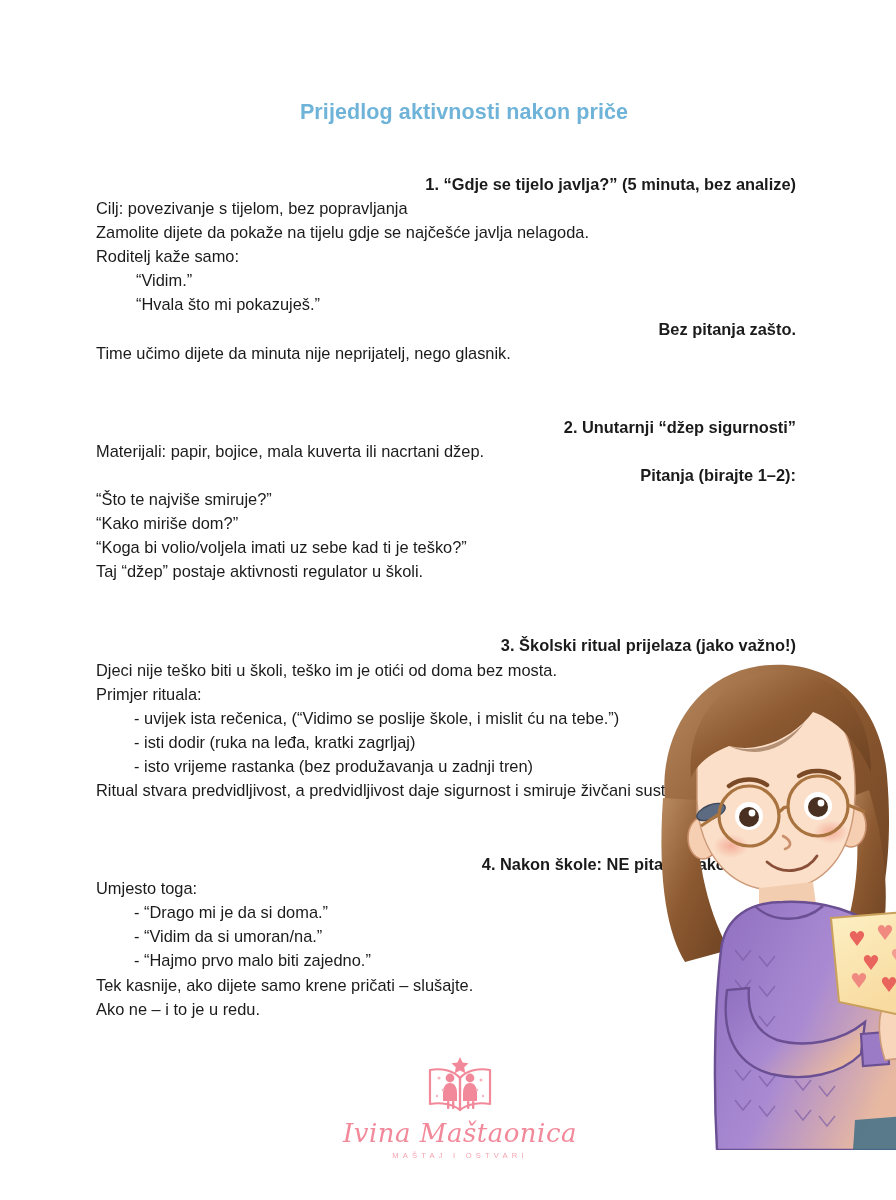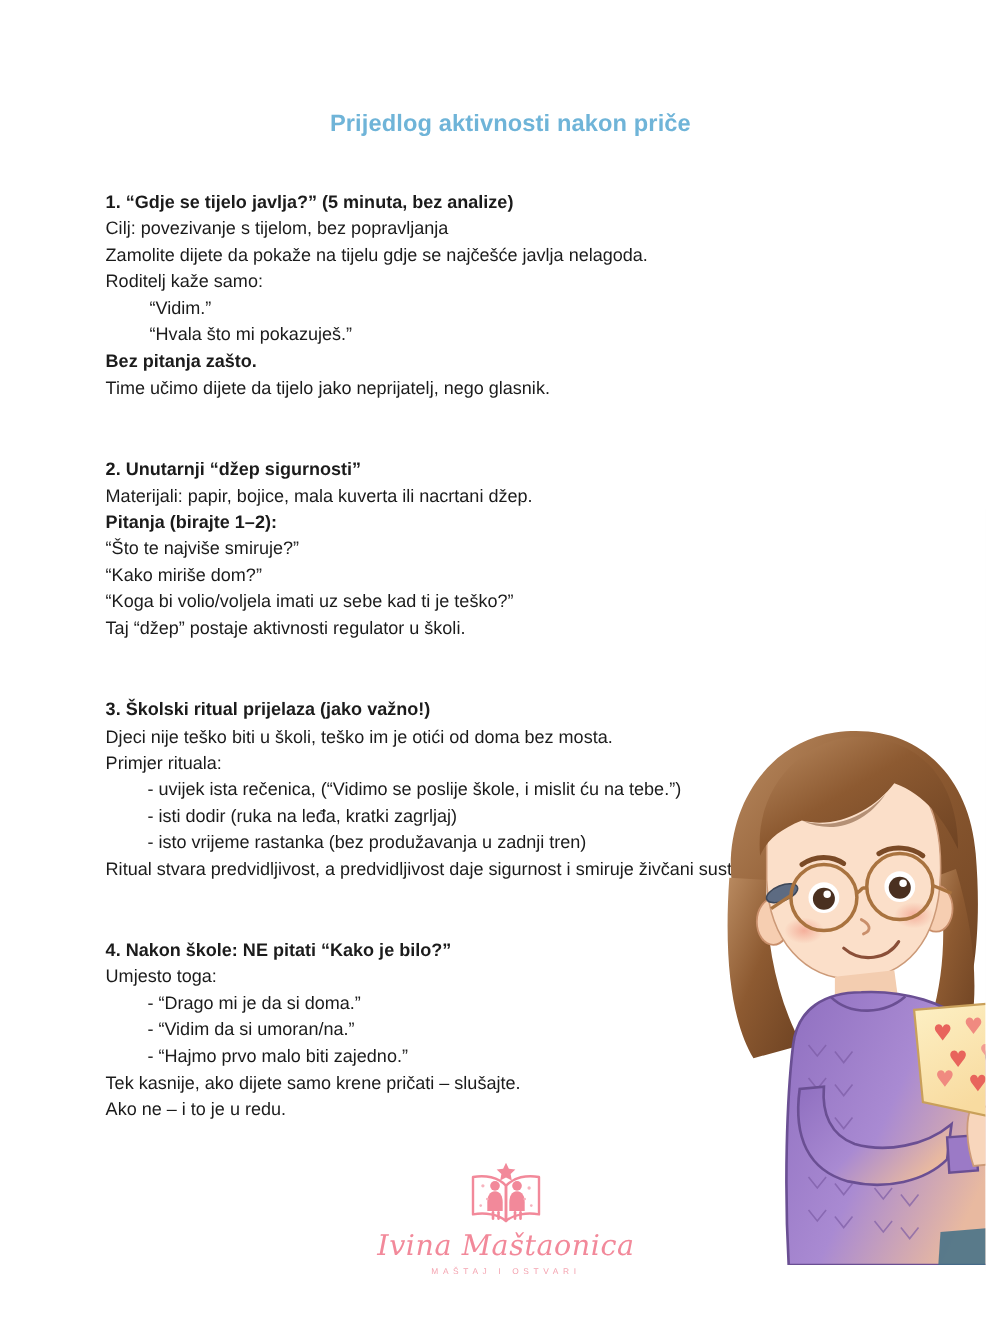--- a/index.html
+++ b/index.html
@@ -48,20 +48,21 @@
   .section:last-child { margin-bottom: 0; }
 
   .line {
     font-size: 16.4px;
     line-height: 24.1px;
     color: #1b1b1b;
     white-space: pre-wrap;
   }
   .line.head {
     font-weight: bold;
+    text-align: right;
   }
   .line.indent1 { padding-left: 40px; }
   .line.indent2 { padding-left: 38px; }
   .line b { font-weight: normal; }
 
   
   .illustration {
     position: absolute;
     left: 655px;
     top: 650px;
@@ -107,21 +108,21 @@
   <div class="content">
 
     <div class="section">
       <div class="line head">1. “Gdje se tijelo javlja?” (5 minuta, bez analize)</div>
       <div class="line"><b>Cilj</b>: povezivanje s tijelom, bez popravljanja</div>
       <div class="line">Zamolite dijete da pokaže na tijelu gdje se najčešće javlja nelagoda.</div>
       <div class="line">Roditelj kaže samo:</div>
       <div class="line indent1">“Vidim.”</div>
       <div class="line indent1">“Hvala što mi pokazuješ.”</div>
       <div class="line head">Bez pitanja zašto.</div>
-      <div class="line">Time učimo dijete da <b>tijelo jako neprijatelj, nego glasnik.</b></div>
+      <div class="line">Time učimo dijete da <b>minuta nije neprijatelj, nego glasnik.</b></div>
     </div>
 
     <div class="section">
       <div class="line head">2. Unutarnji “džep sigurnosti”</div>
       <div class="line">Materijali: papir, bojice, mala kuverta ili nacrtani džep.</div>
       <div class="line head">Pitanja (birajte 1–2):</div>
       <div class="line">“Što te najviše smiruje?”</div>
       <div class="line">“Kako miriše dom?”</div>
       <div class="line">“Koga bi volio/voljela imati uz sebe kad ti je teško?”</div>
       <div class="line">Taj “džep” postaje <b>aktivnosti regulator</b> u školi.</div>

